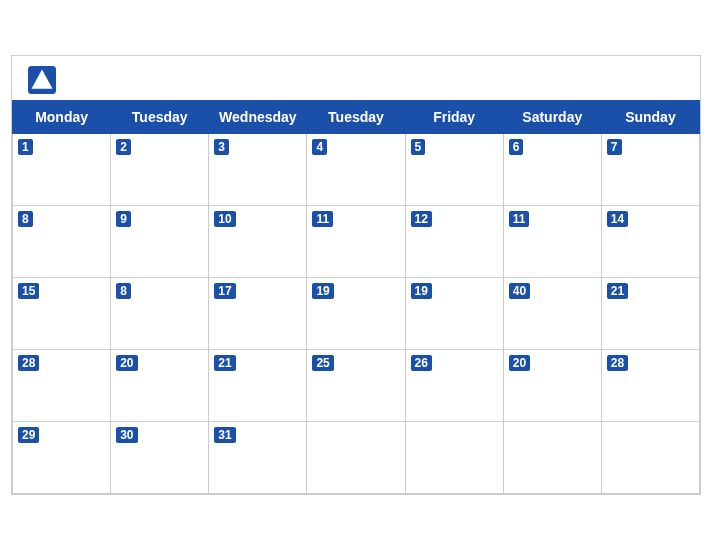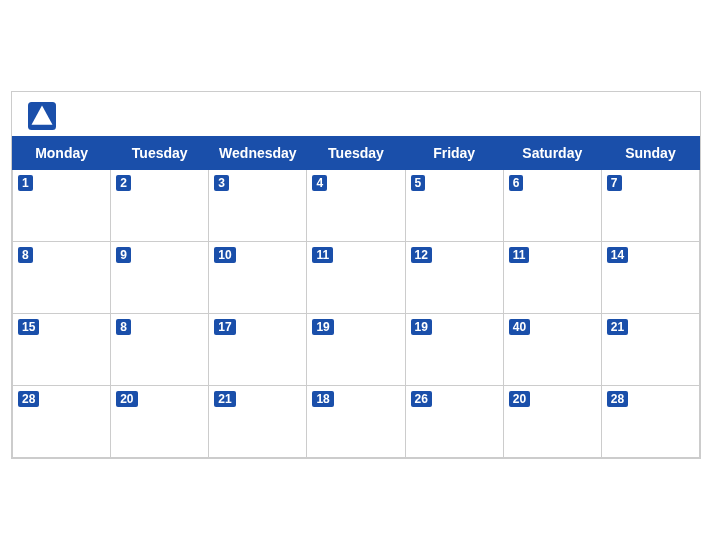--- a/index.html
+++ b/index.html
@@ -143,20 +143,29 @@
           <td><span class="day-number">17</span></td>
           <td><span class="day-number">19</span></td>
           <td><span class="day-number">19</span></td>
           <td><span class="day-number">40</span></td>
           <td><span class="day-number">21</span></td>
         </tr>
         <tr>
           <td><span class="day-number">28</span></td>
           <td><span class="day-number">20</span></td>
           <td><span class="day-number">21</span></td>
-          <td><span class="day-number">18</span></td>
+          <td><span class="day-number">25</span></td>
           <td><span class="day-number">26</span></td>
           <td><span class="day-number">20</span></td>
           <td><span class="day-number">28</span></td>
+        </tr>
+        <tr>
+          <td><span class="day-number">29</span></td>
+          <td><span class="day-number">30</span></td>
+          <td><span class="day-number">31</span></td>
+          <td class="empty"></td>
+          <td class="empty"></td>
+          <td class="empty"></td>
+          <td class="empty"></td>
         </tr>
       </tbody>
   </table>
 </div>
 
 </body></html>

